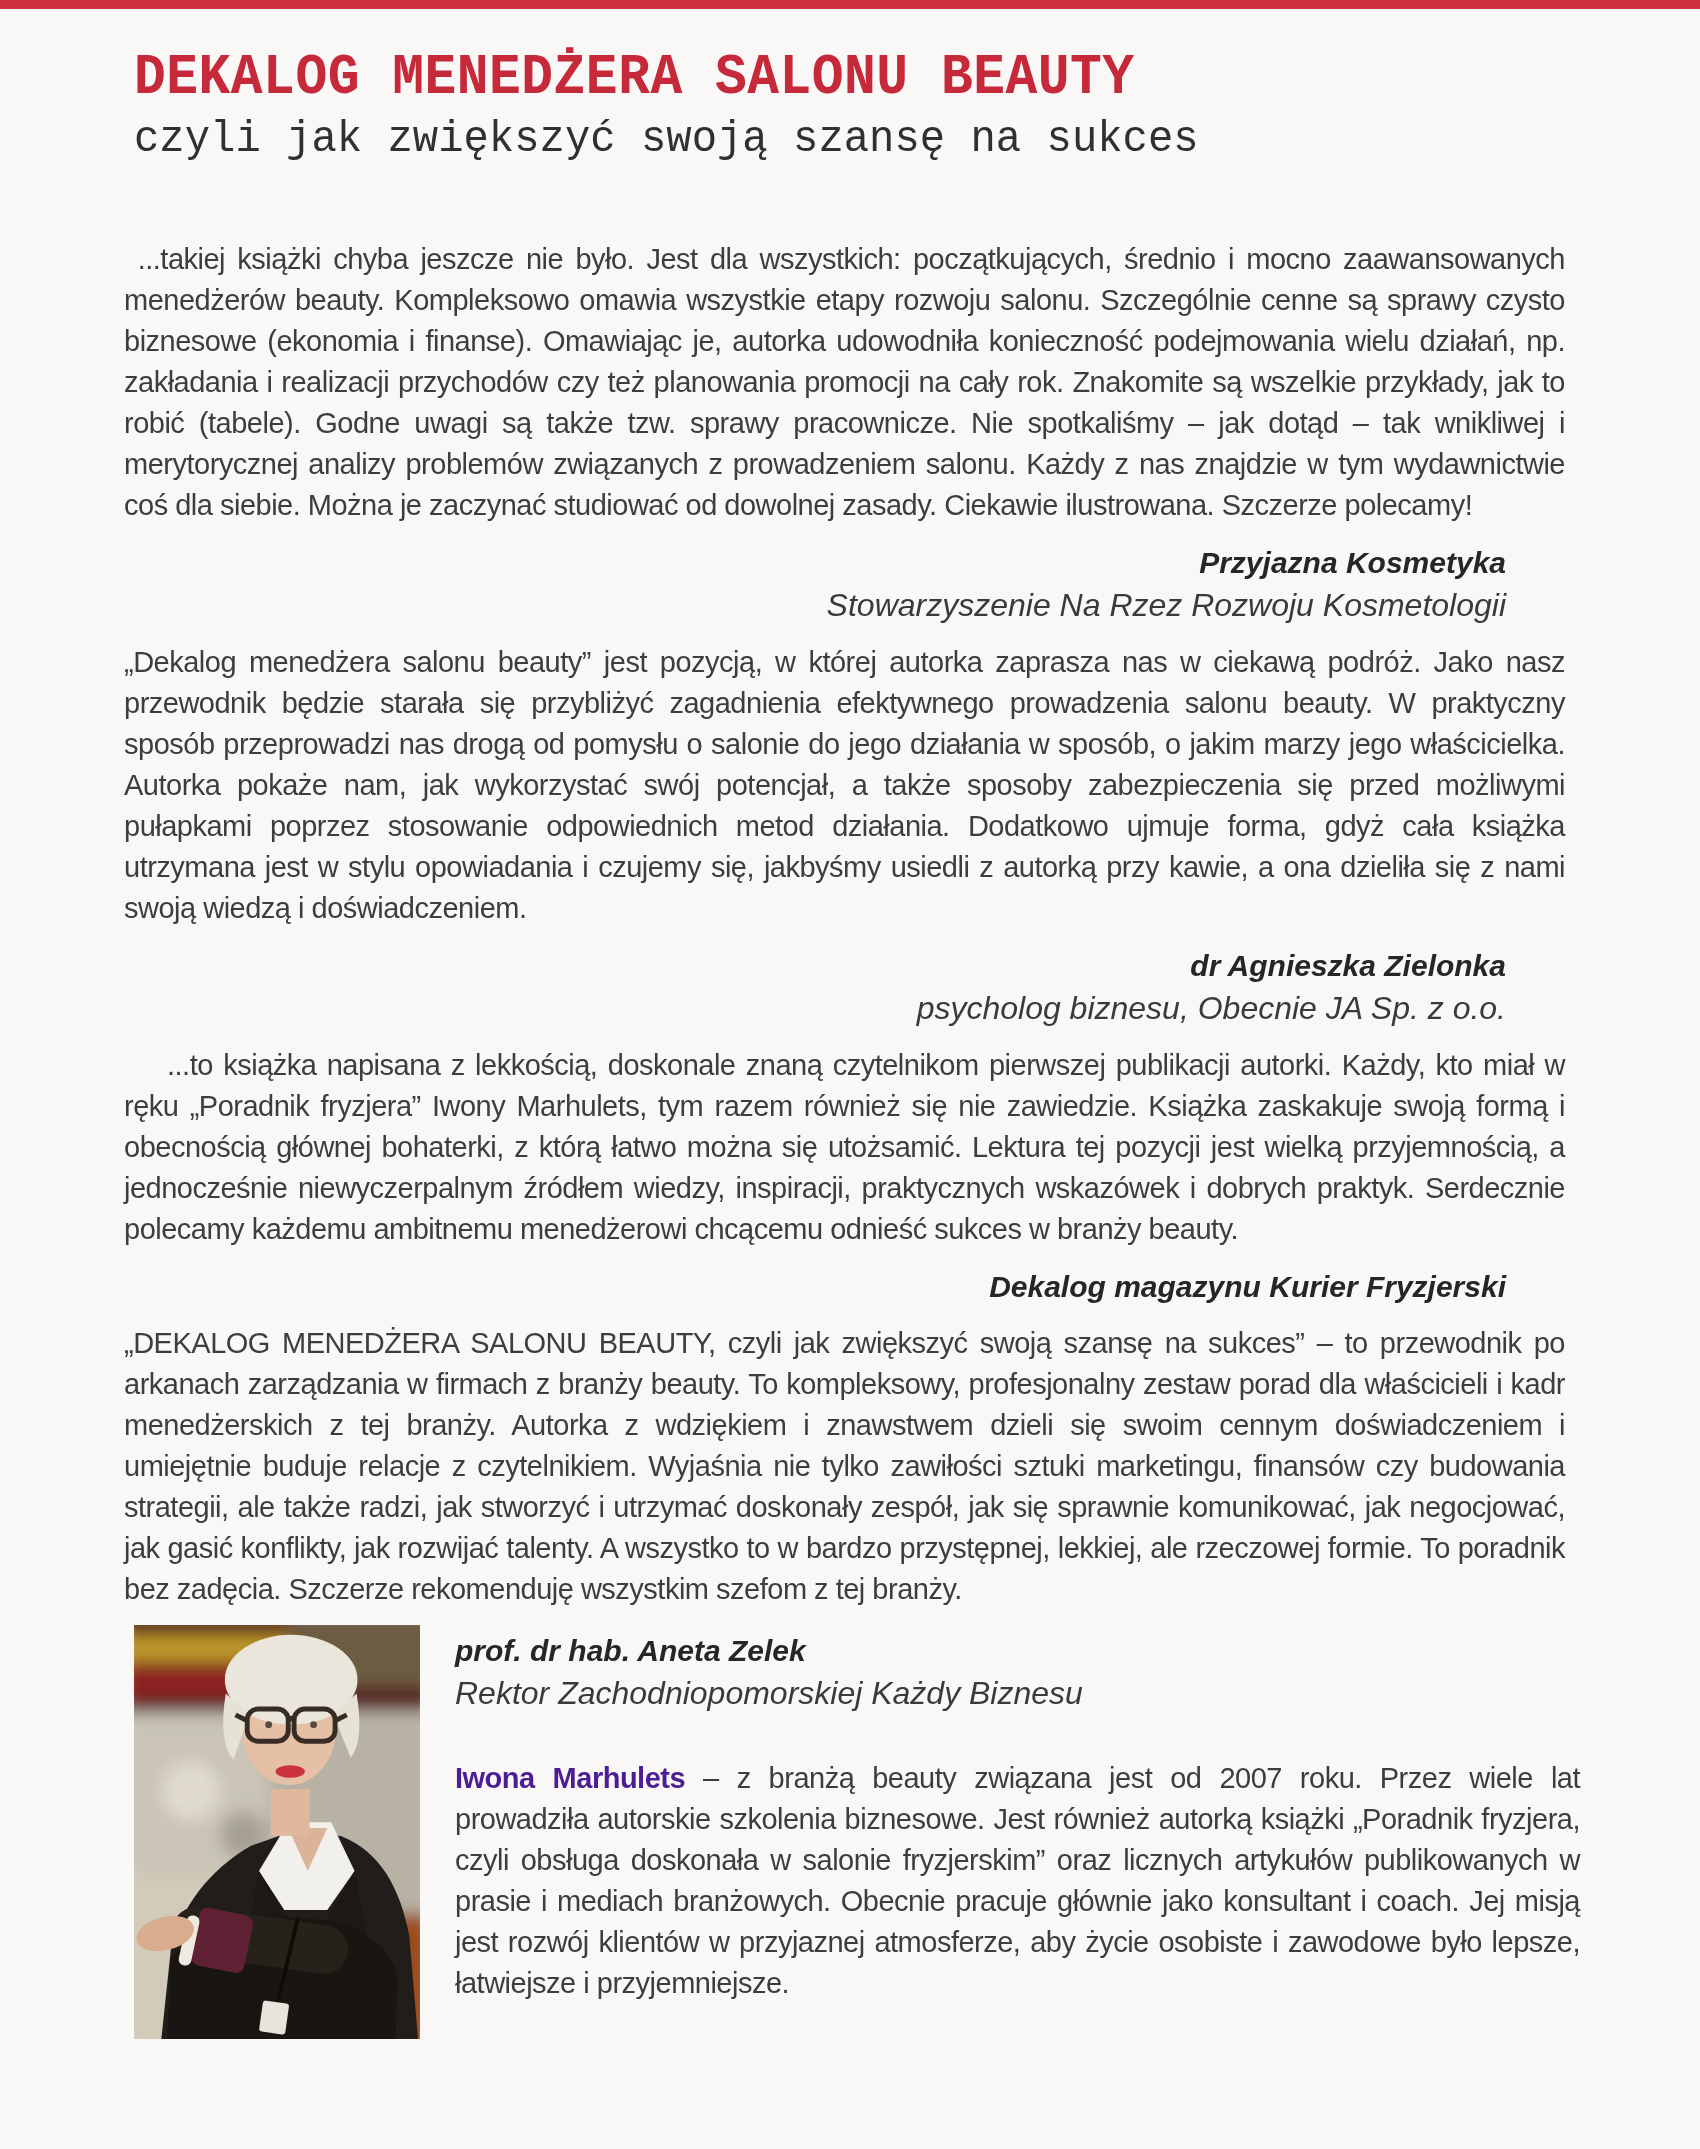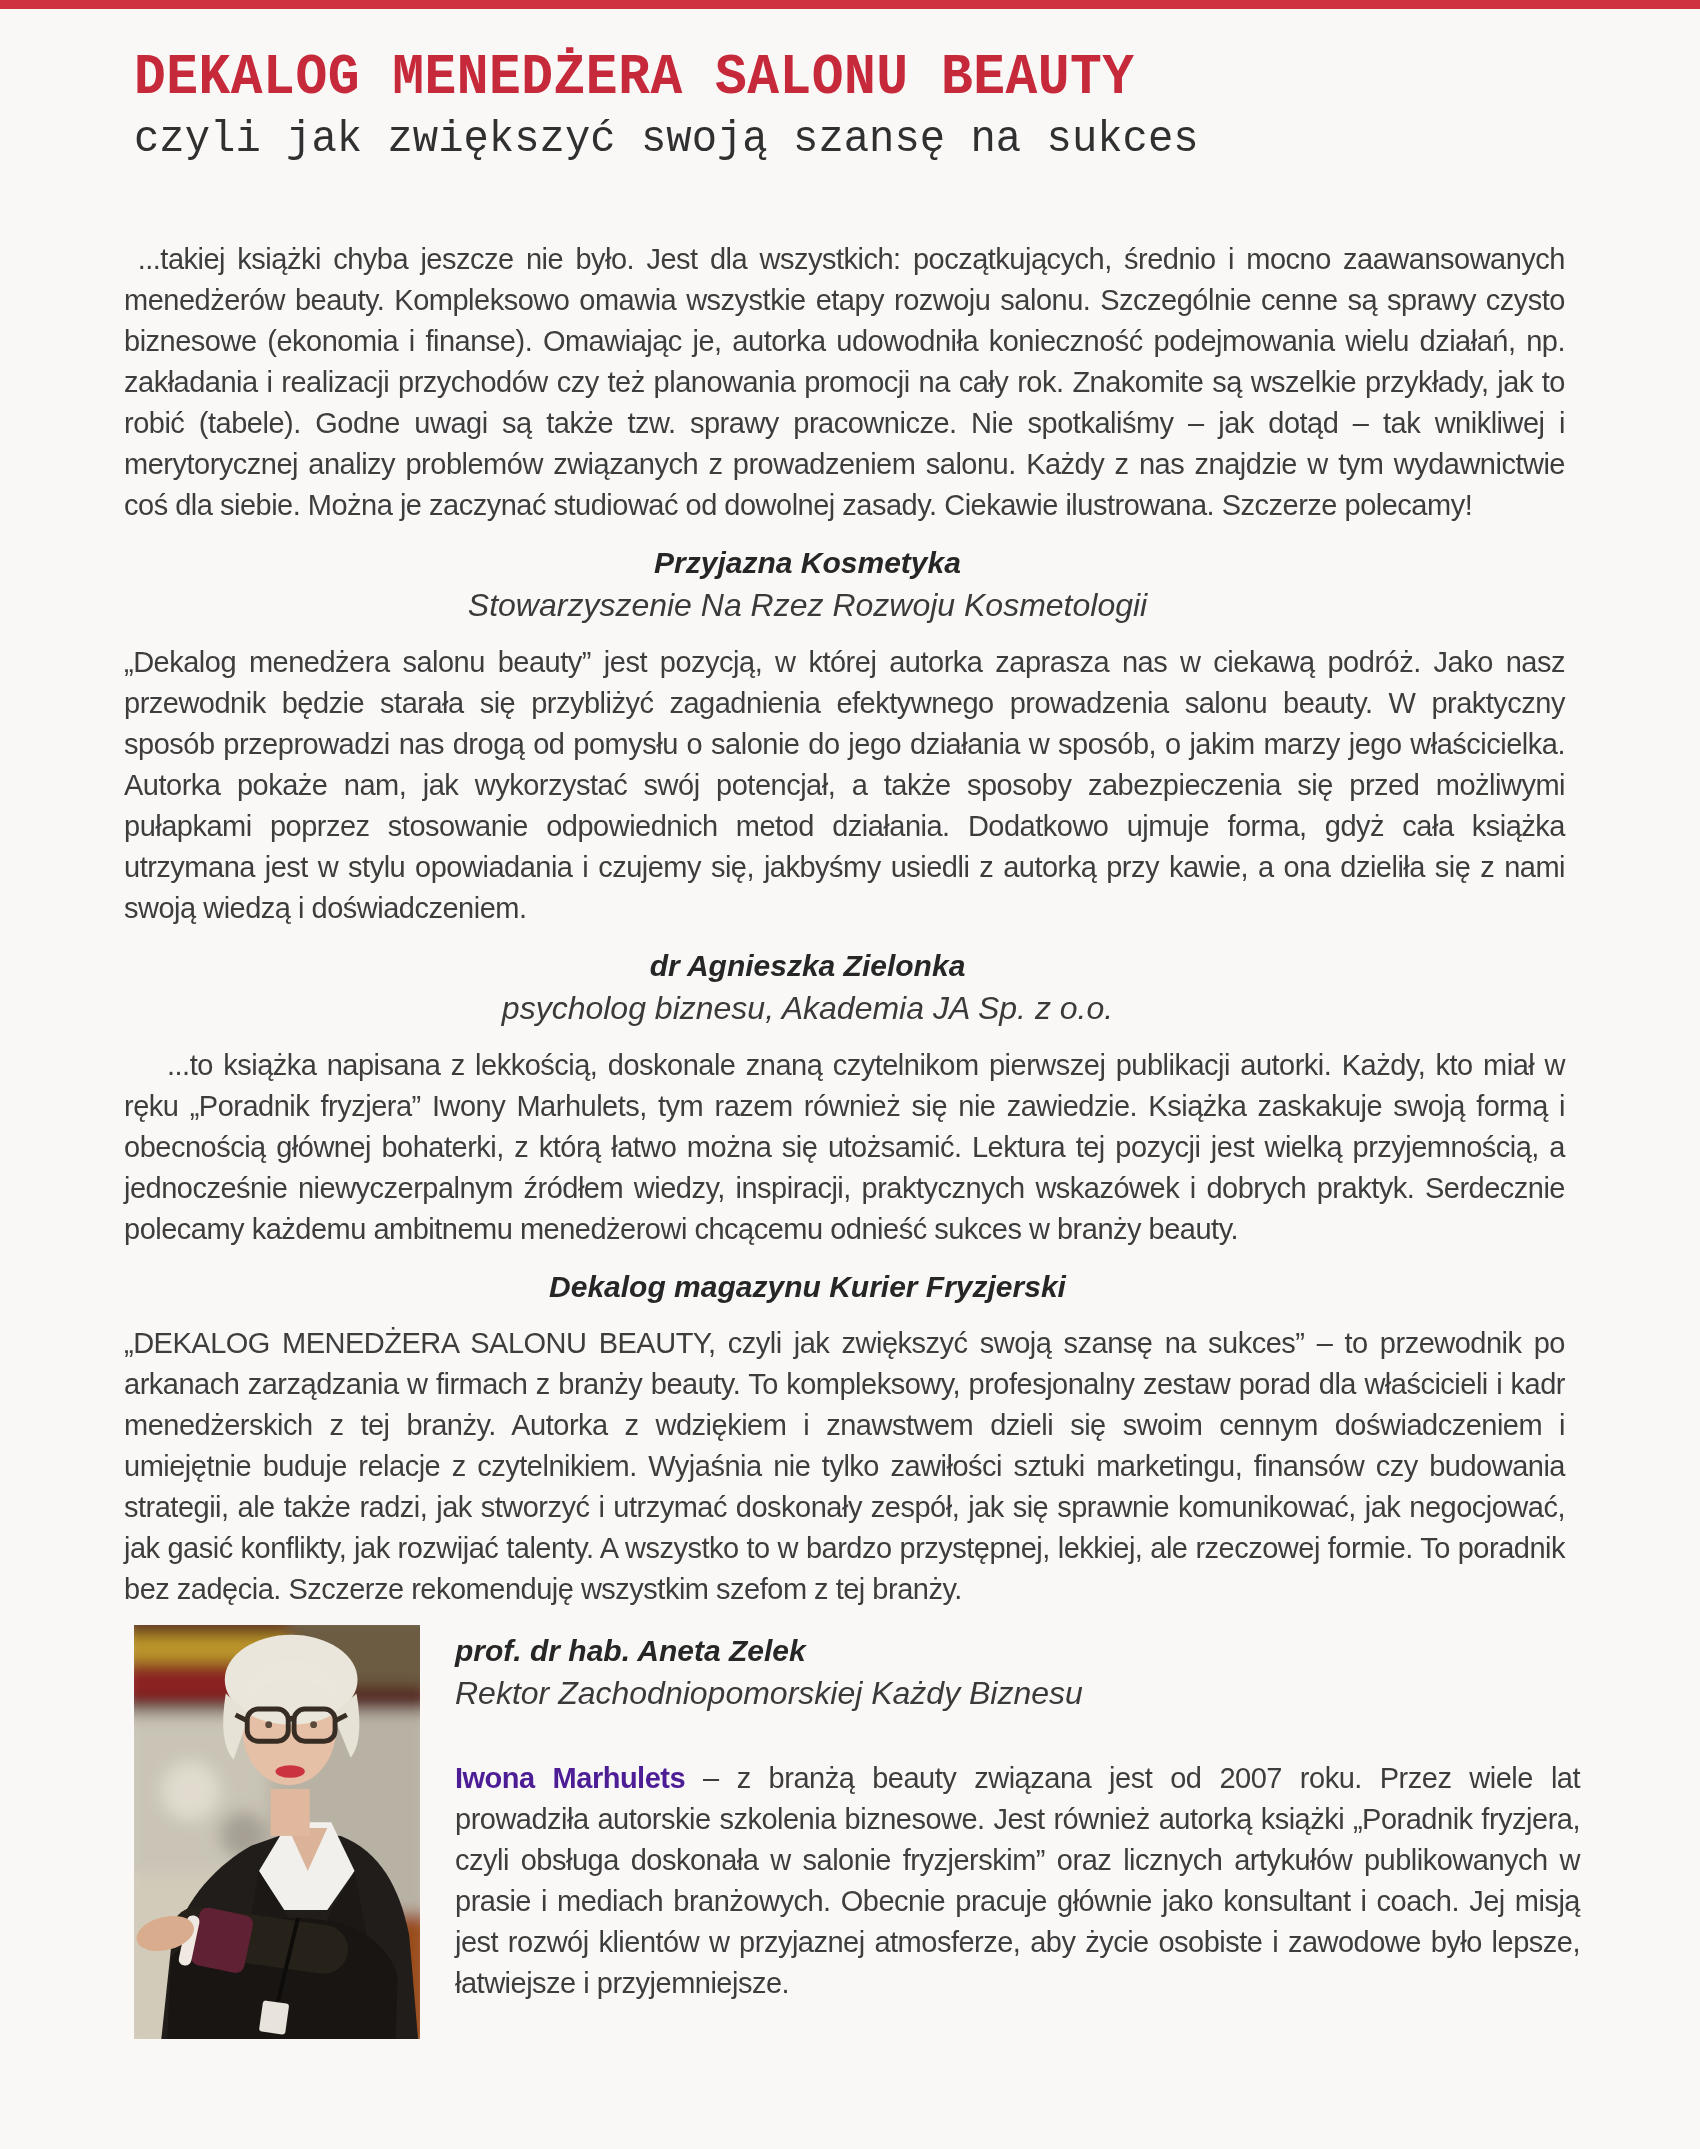--- a/index.html
+++ b/index.html
@@ -50,21 +50,21 @@
     font-size: 29px;
     line-height: 41px;
     letter-spacing: -0.5px;
     text-align: justify;
     margin: 15px;
     color: #3d3d3d;
   }
   .indent-sm { text-indent: 13.7px; }
   .indent-md { text-indent: 43px; }
   .attribution {
-    text-align: center;
+    text-align: right;
     margin: 5.9px 74px 13.7px 0;
   }
   .attr-name {
     display: block;
     font-size: 30px;
     line-height: 43px;
     font-weight: bold;
     font-style: italic;
     color: #262626;
   }
@@ -119,21 +119,21 @@
     <div class="attribution">
       <span class="attr-name">Przyjazna Kosmetyka</span>
       <span class="attr-role">Stowarzyszenie Na Rzez Rozwoju Kosmetologii</span>
     </div>
   </section>
 
   <section class="review-section">
     <p class="review-text">„Dekalog menedżera salonu beauty” jest pozycją, w której autorka zaprasza nas w ciekawą podróż. Jako nasz przewodnik będzie starała się przybliżyć zagadnienia efektywnego prowadzenia salonu beauty. W praktyczny sposób przeprowadzi nas drogą od pomysłu o salonie do jego działania w sposób, o jakim marzy jego właścicielka. Autorka pokaże nam, jak wykorzystać swój potencjał, a także sposoby zabezpieczenia się przed możliwymi pułapkami poprzez stosowanie odpowiednich metod działania. Dodatkowo ujmuje forma, gdyż cała książka utrzymana jest w stylu opowiadania i czujemy się, jakbyśmy usiedli z autorką przy kawie, a ona dzieliła się z nami swoją wiedzą i doświadczeniem.</p>
     <div class="attribution">
       <span class="attr-name">dr Agnieszka Zielonka</span>
-      <span class="attr-role">psycholog biznesu, Akademia JA Sp. z o.o.</span>
+      <span class="attr-role">psycholog biznesu, Obecnie JA Sp. z o.o.</span>
     </div>
   </section>
 
   <section class="review-section">
     <p class="review-text indent-md">...to książka napisana z lekkością, doskonale znaną czytelnikom pierwszej publikacji autorki. Każdy, kto miał w ręku „Poradnik fryzjera” Iwony Marhulets, tym razem również się nie zawiedzie. Książka zaskakuje swoją formą i obecnością głównej bohaterki, z którą łatwo można się utożsamić. Lektura tej pozycji jest wielką przyjemnością, a jednocześnie niewyczerpalnym źródłem wiedzy, inspiracji, praktycznych wskazówek i dobrych praktyk. Serdecznie polecamy każdemu ambitnemu menedżerowi chcącemu odnieść sukces w branży beauty.</p>
     <div class="attribution">
       <span class="attr-name">Dekalog magazynu Kurier Fryzjerski</span>
 
     </div>
   </section>

